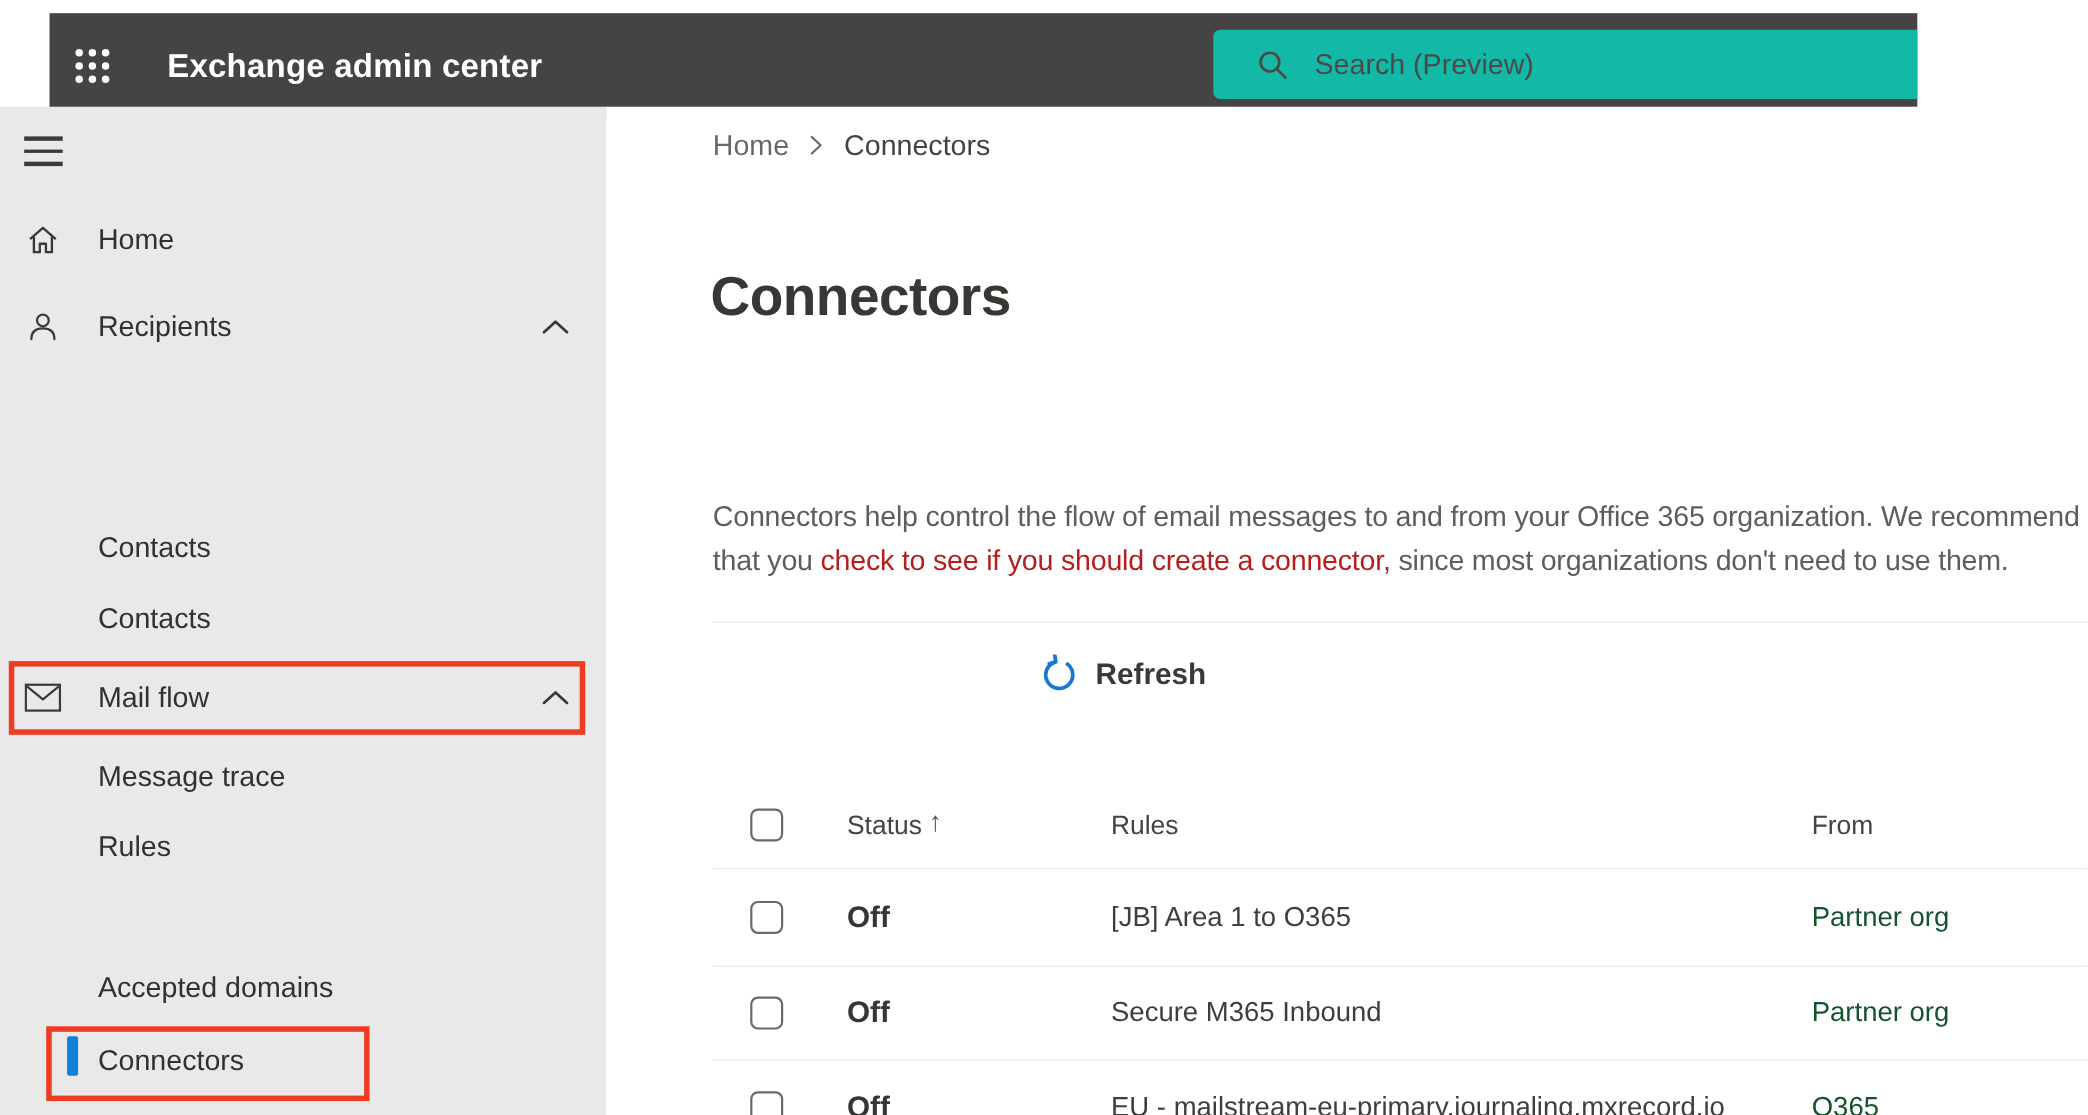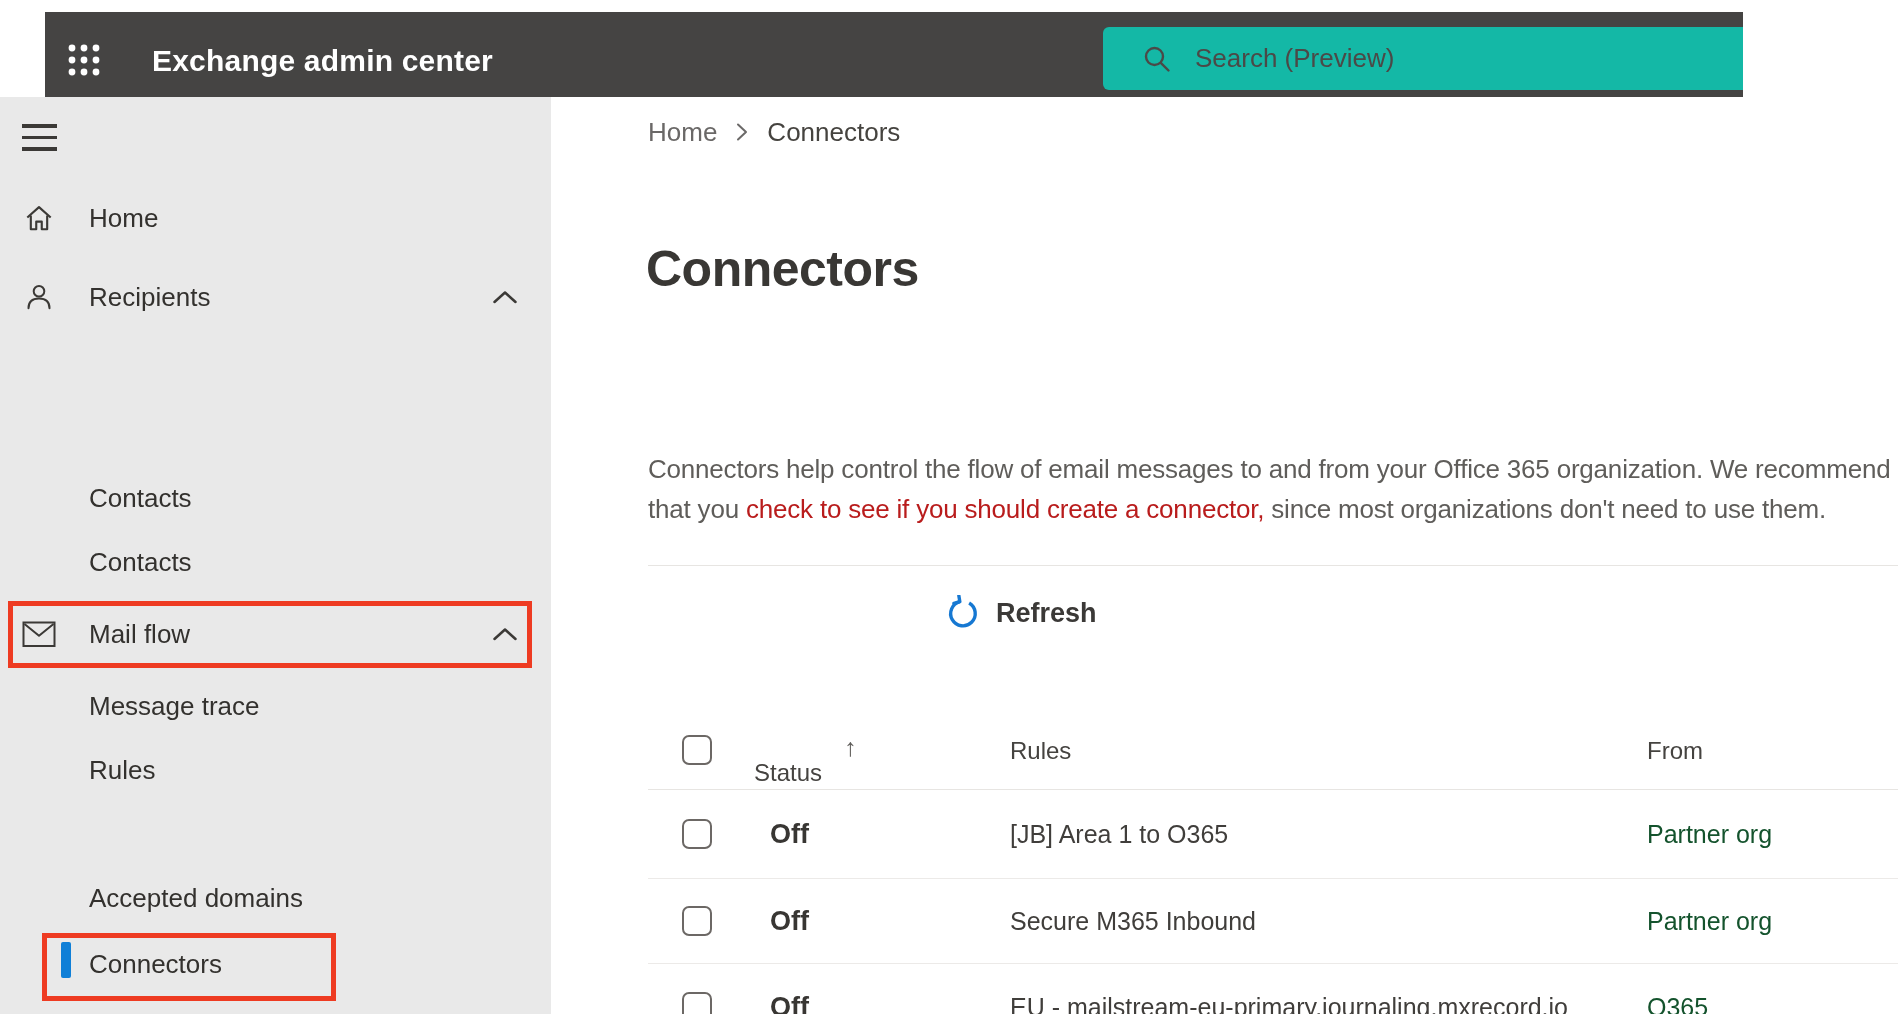--- a/index.html
+++ b/index.html
@@ -59,21 +59,21 @@
 
   .tool-btn { position:absolute; top:490px; height:52px; display:flex; align-items:center; cursor:pointer; }
   .tool-add { left:110px; }
   .tool-refresh { left:394px; }
   .tool-btn .lbl { font-size:27px; font-weight:700; color:#3b3937; margin-left:15px; white-space:nowrap; }
 
   .checkbox { width:30px; height:30px; border:2.5px solid #6c6865; border-radius:7px; background:#fff; cursor:pointer; }
 
   .th-checkbox { position:absolute; left:131px; top:638px; }
   .th { position:absolute; top:640px; font-size:24px; color:#454340; cursor:pointer; white-space:nowrap; }
-  .th-status { left:203px;margin-top:22px; }
+  .th-status { left:219px; }
   .th-sort { position:absolute; left:293px; top:636px; font-size:25px; color:#5f5d5a; }
   .th-name { left:459px; }
   .th-from { left:1096px; }
 
   .row { position:absolute; left:0; width:1347px; cursor:pointer; }
   .row-1 { top:693px; height:88px; }
   .row-2 { top:782px; height:84px; }
   .row-3 { top:867px; height:86px; }
   .row .checkbox { position:absolute; left:131px; top:50%; transform:translateY(-50%); }
   .cell { position:absolute; top:50%; transform:translateY(-50%); white-space:nowrap; }

